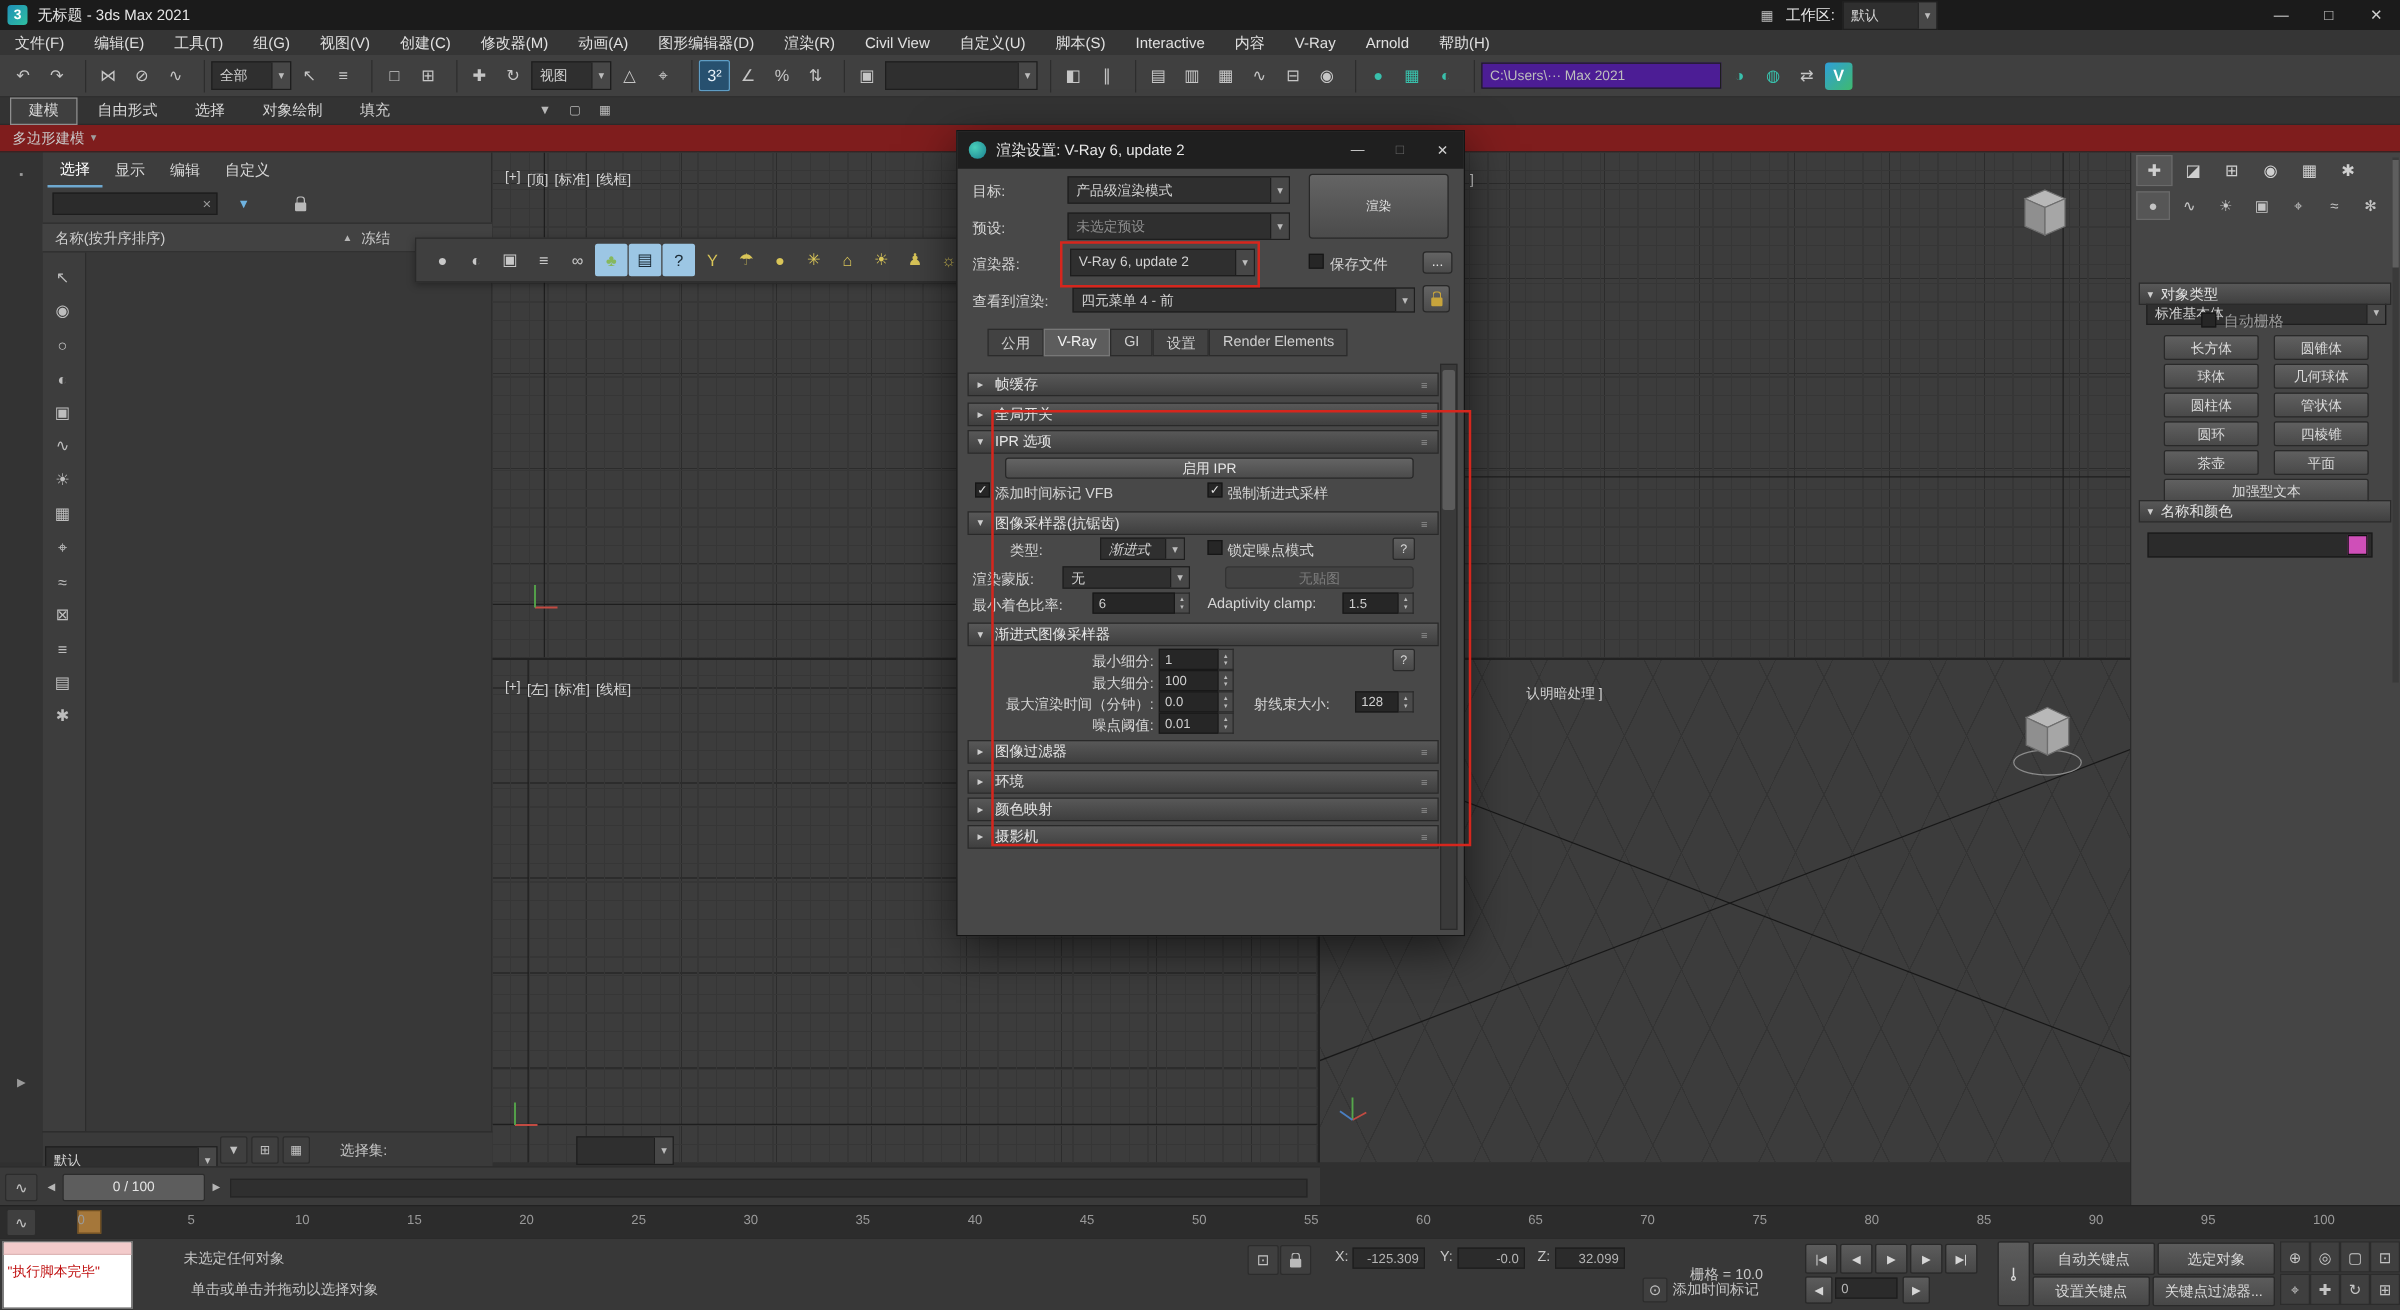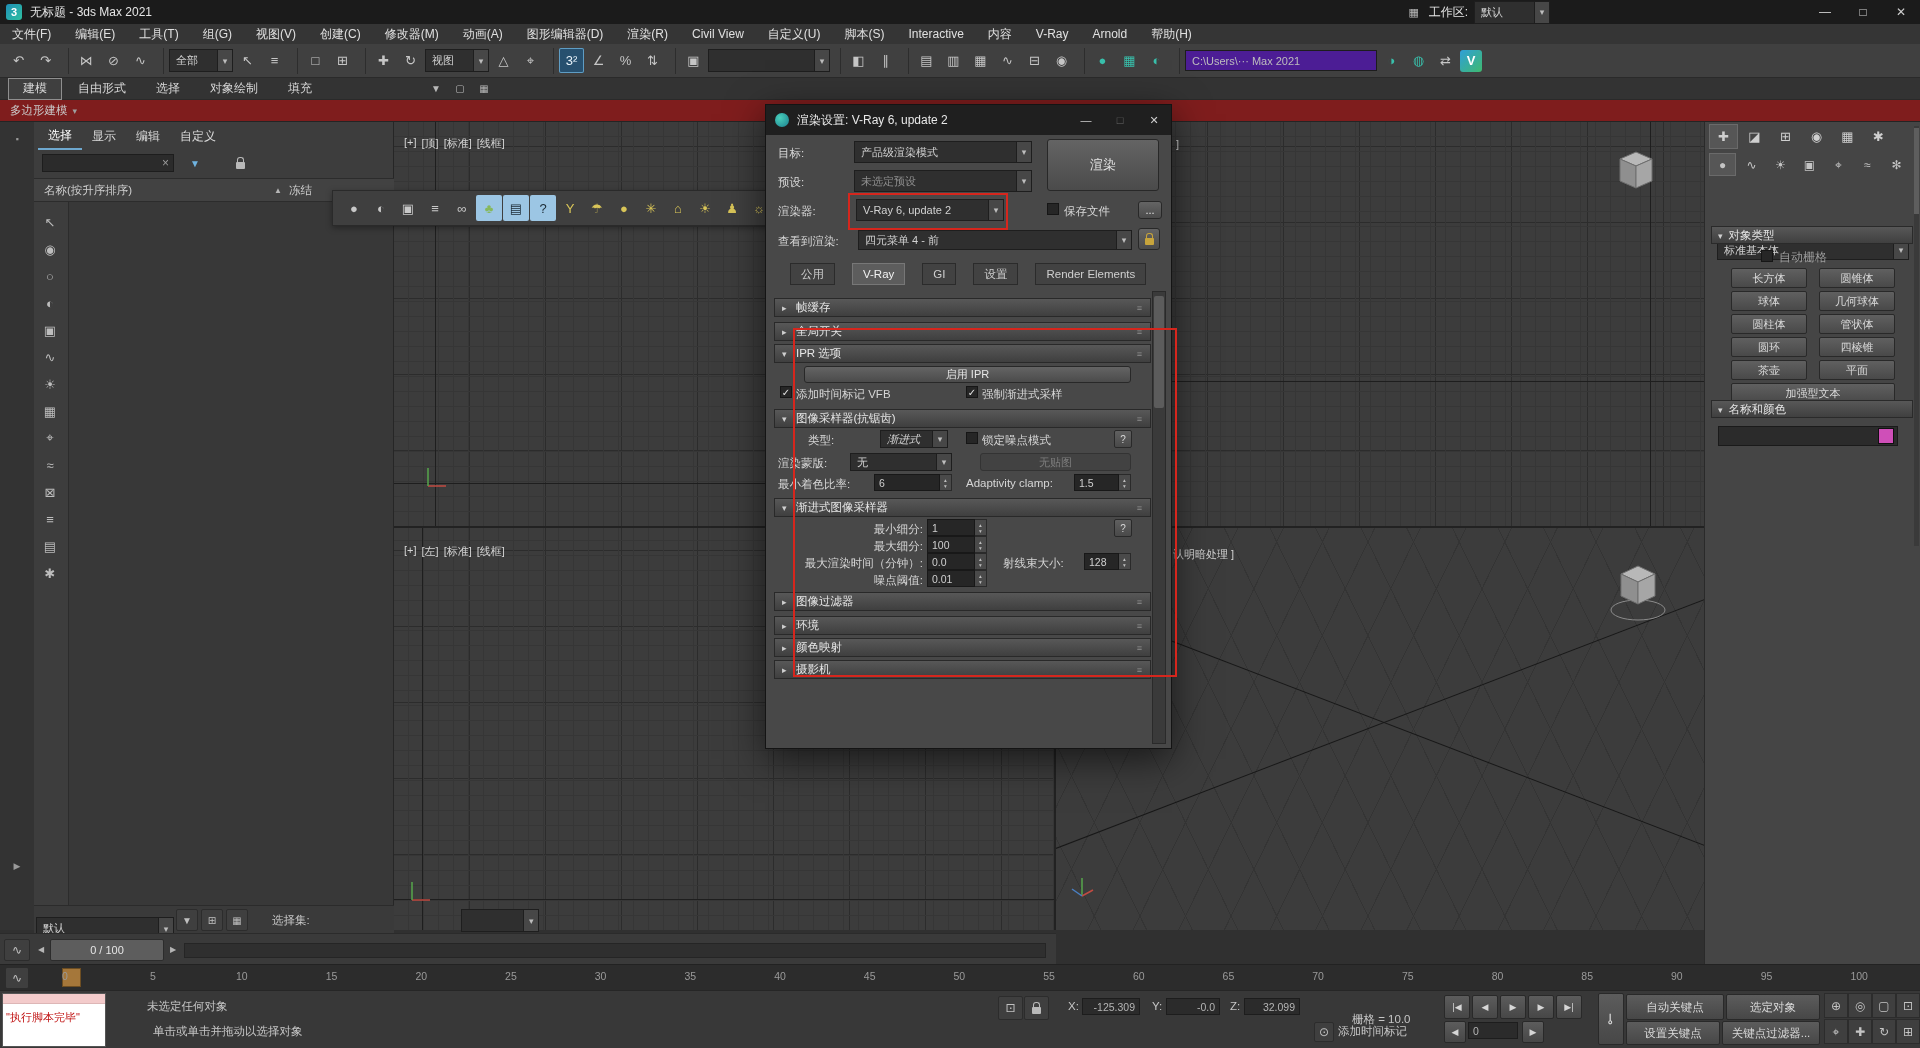--- a/index.html
+++ b/index.html
@@ -353,21 +353,21 @@
         </div>
       <div class="oline-v" style="left:28px;" data-name="grid-origin-line"></div>
       <div class="oline-h" style="top:371px;" data-name="grid-origin-line"></div>
       <svg class="abs" style="left:14px;top:352px;" width="24" height="24" data-name="axis-tripod-icon">
         <line x1="4" y1="20" x2="22" y2="20" stroke="#c24b42" stroke-width="1.5"></line>
         <line x1="4" y1="20" x2="4" y2="2" stroke="#56a64b" stroke-width="1.5"></line>
       </svg>
     </div>
 
     <div class="vp persp" style="left:662px;top:406px;width:648px;height:402px;" data-name="viewport-perspective">
-      <div class="vp-label" style="left:117px;top:19px;" data-name="viewport-perspective-label-fragment">
+      <div class="vp-label" style="left:117px;top:19px;padding-left:48px;" data-name="viewport-perspective-label-fragment">
           <span>认明暗处理 ]</span>
         </div>
       <div class="xline" style="left:-122px;top:194px;transform:rotate(21deg);" data-name="grid-origin-line"></div>
       <div class="xline" style="left:-122px;top:194px;transform:rotate(-21deg);" data-name="grid-origin-line"></div>
       <svg class="abs" style="left:552px;top:30px;" width="60" height="70" data-name="viewcube">
         <ellipse cx="30" cy="52" rx="27" ry="10" fill="none" stroke="#8b8b8b"></ellipse>
         <polygon points="30,8 47,16 30,24 13,16" fill="#b8b8b8" stroke="#6e6e6e"></polygon>
         <polygon points="13,16 30,24 30,46 13,38" fill="#8f8f8f" stroke="#6e6e6e"></polygon>
         <polygon points="47,16 30,24 30,46 47,38" fill="#a6a6a6" stroke="#6e6e6e"></polygon>
       </svg>
@@ -549,21 +549,21 @@
         <span class="dwbtn" data-name="dialog-minimize-button">—</span>
         <span class="dwbtn" data-state="disabled" data-name="dialog-maximize-button">□</span>
         <span class="dwbtn" data-name="dialog-close-button">✕</span>
       </span>
     </div>
 
     <span class="dlbl" style="left:12px;top:41px;" data-name="target-label">目标:</span>
     <div class="ddd" style="left:88px;top:36px;width:178px;height:22px;" data-name="target-dropdown">
         <span>产品级渲染模式</span>
       </div>
-    <div class="dbtn" style="left:281px;top:34px;width:112px;height:52px;font-size:13px;font-family:Liberation Mono, monospace;" data-name="render-button">渲染</div>
+    <div class="dbtn" style="left:281px;top:34px;width:112px;height:52px;font-size:10px;font-family:Liberation Mono, monospace;" data-name="render-button">渲染</div>
 
     <span class="dlbl" style="left:12px;top:70px;" data-name="preset-label">预设:</span>
     <div class="ddd" data-state="dim" style="left:88px;top:65px;width:178px;height:22px;" data-name="preset-dropdown">
         <span>未选定预设</span>
       </div>
 
     <span class="dlbl" style="left:12px;top:99px;" data-name="renderer-label">渲染器:</span>
     <div class="ddd" style="left:90px;top:94px;width:148px;height:22px;" data-name="renderer-dropdown">
         <span>V-Ray 6, update 2</span>
       </div>
@@ -572,21 +572,21 @@
     <div class="dbtn" style="left:372px;top:96px;width:24px;height:18px;font-size:11px;" data-name="save-file-browse-button">...</div>
 
     <span class="dlbl" style="left:12px;top:129px;" data-name="view-to-render-label">查看到渲染:</span>
     <div class="ddd" style="left:92px;top:125px;width:274px;height:20px;" data-name="view-to-render-dropdown">
         <span>四元菜单 4 - 前</span>
       </div>
     <span class="dbtn" style="left:372px;top:123px;width:22px;height:22px;color:#c7a43c;" data-name="view-lock-icon">
         <i class="mini-lock"></i>
       </span>
 
-    <div class="abs flex" style="left:24px;top:158px;gap:17px;" data-name="dialog-tabs">
+    <div class="abs flex" style="left:24px;top:158px;gap:0;" data-name="dialog-tabs">
 
     <span class="dtab" data-name="dialog-tab-common">公用</span>
         <span class="dtab" data-name="dialog-tab-vray" data-state="active">V-Ray</span>
         <span class="dtab" data-name="dialog-tab-gi">GI</span>
         <span class="dtab" data-name="dialog-tab-settings">设置</span>
         <span class="dtab" data-name="dialog-tab-render-elements">Render Elements</span>
       </div>
 
     <div class="roll" style="top:193px;" data-name="frame-buffer-rollout">
         <i class="arr" data-name="rollout-collapsed-icon">▸</i>

